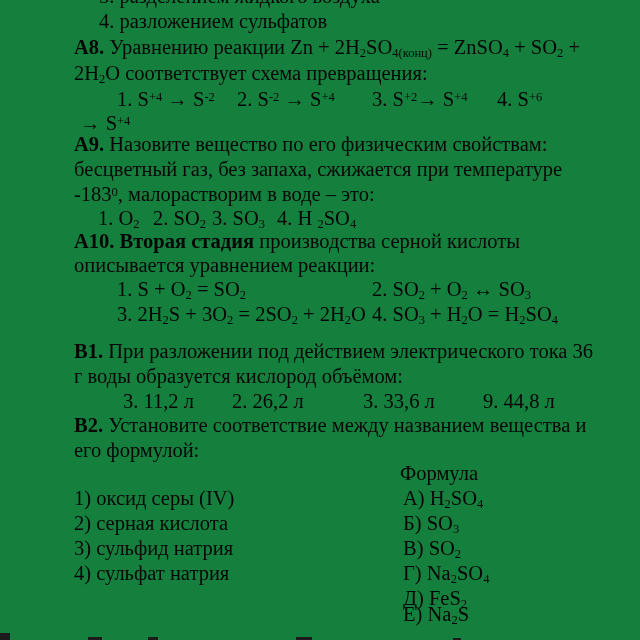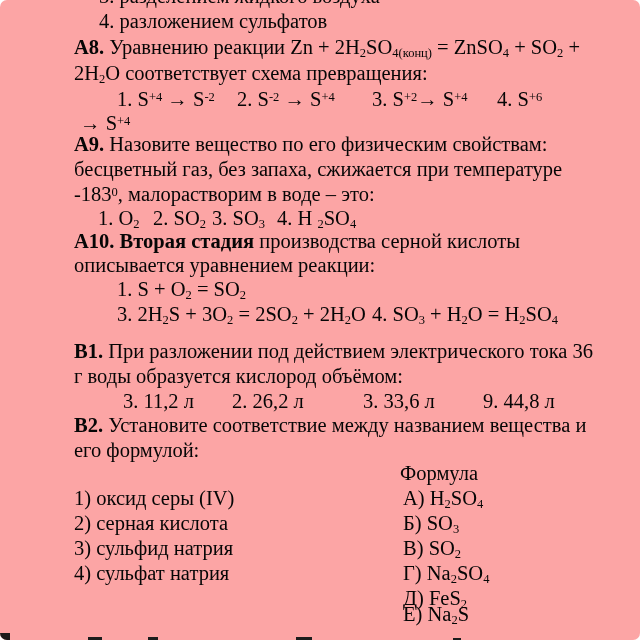--- a/index.html
+++ b/index.html
@@ -1,18 +1,18 @@
 <!DOCTYPE html>
 <html><head>
 <meta charset="utf-8">
 <style>
   html,body{margin:0;padding:0;background:#fff;}
   .page{
-    position:relative;width:640px;height:640px;background:#fca5a5;color:#060606;
-    font-family:"Liberation Serif", serif;font-size:20.5px;line-height:25px;overflow:hidden;border-radius:7px;
+    position:relative;width:640px;height:640px;background:#15803d;color:#060606;
+    font-family:"Liberation Serif", serif;font-size:20.5px;line-height:25px;overflow:hidden;
   }
   .ln{position:absolute;left:74px;width:566px;height:25px;white-space:nowrap;}
   .at{position:absolute;top:0;white-space:nowrap;}
   b{font-weight:700;}
   sub{font-size:12.5px;line-height:0;vertical-align:-0.22em;}
   sup{font-size:12.5px;line-height:0;vertical-align:0.38em;}
   
   .l0{top:-16px}.l1{top:9px}.l2{top:35px}.l3{top:61px}.l4{top:87px}.l5{top:111px}
   .l6{top:132px}.l7{top:157px}.l8{top:182px}.l9{top:206px}.l10{top:229px}.l11{top:253px}
   .l12{top:277px}.l13{top:302px}.l14{top:339px}.l15{top:364px}.l16{top:389px}.l17{top:413px}
@@ -56,20 +56,21 @@
     <span class="at p24">1. O<sub>2</sub></span>
     <span class="at p79">2. SO<sub>2</sub></span>
     <span class="at p138">3. SO<sub>3</sub></span>
     <span class="at p203">4. H <sub>2</sub>SO<sub>4</sub></span>
   </div>
 
   <div class="ln l10"><b>А10. Вторая стадия</b> производства серной кислоты</div>
   <div class="ln l11">описывается уравнением реакции:</div>
   <div class="ln l12">
     <span class="at p43">1.  S + O<sub>2</sub> = SO<sub>2</sub></span>
+    <span class="at p298">2.  SO<sub>2</sub> + O<sub>2</sub> ↔  SO<sub>3</sub></span>
   </div>
   <div class="ln l13">
     <span class="at p43">3.  2H<sub>2</sub>S + 3O<sub>2</sub> = 2SO<sub>2</sub> + 2H<sub>2</sub>O</span>
     <span class="at p298">4.  SO<sub>3</sub> + H<sub>2</sub>O = H<sub>2</sub>SO<sub>4</sub></span>
   </div>
 
   <div class="ln l14"><b>В1.</b> При разложении под действием электрического тока 36</div>
   <div class="ln l15">г воды образуется кислород объёмом:</div>
   <div class="ln l16">
     <span class="at p49">3. 11,2 л</span>

